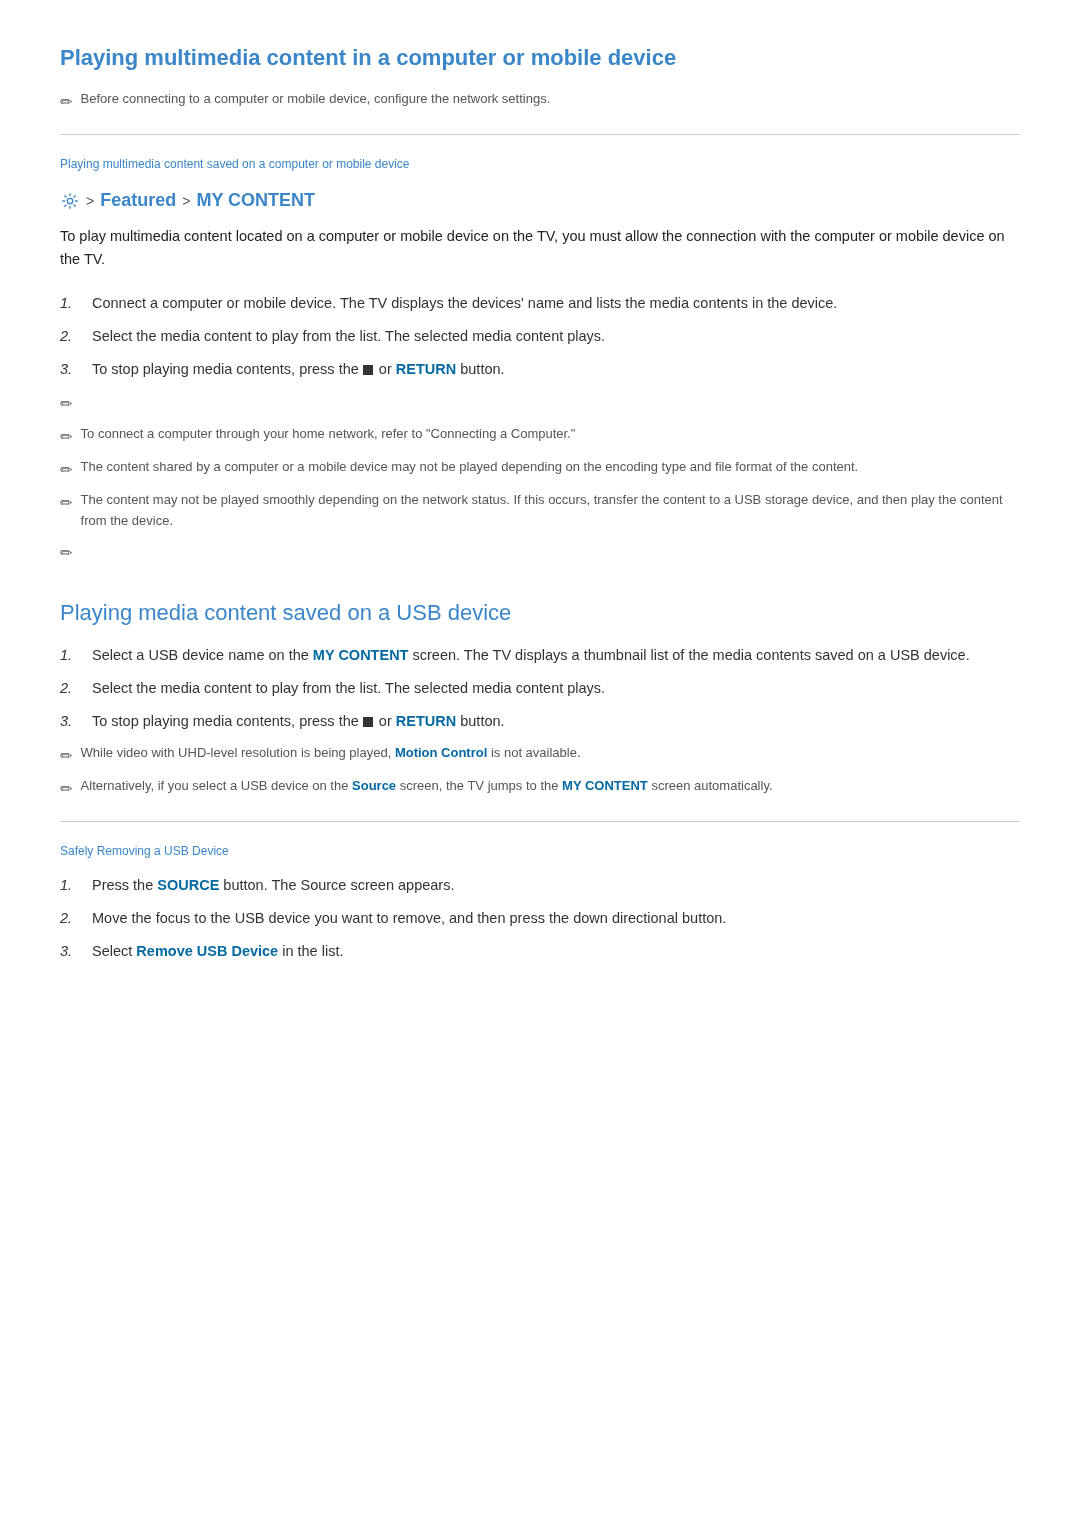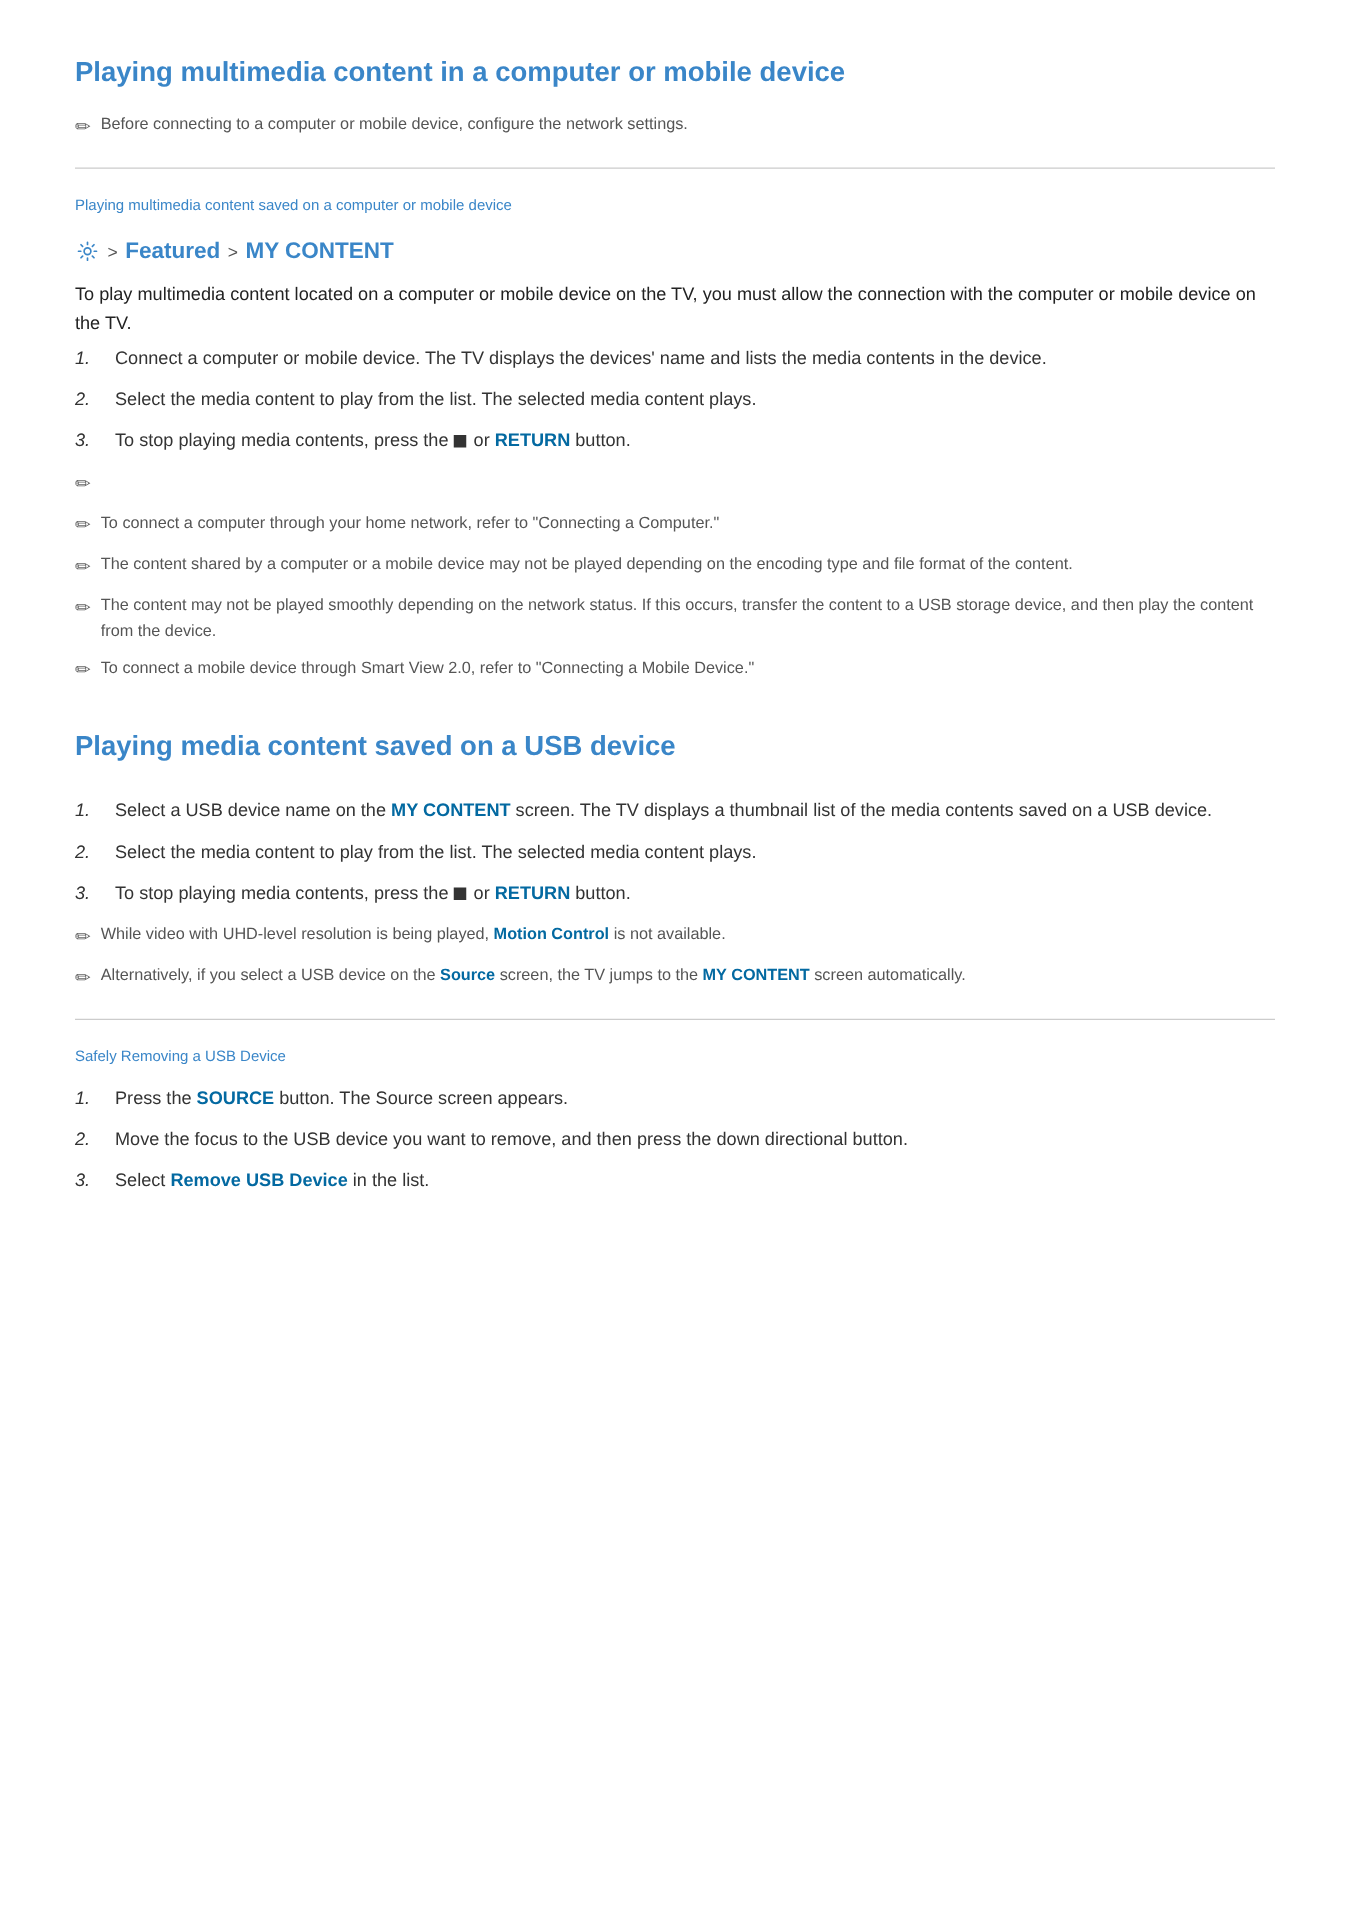--- a/index.html
+++ b/index.html
@@ -44,22 +44,22 @@
     .section-title {
       color: #3a86c8;
       font-size: 12px;
       font-weight: normal;
       margin-bottom: 12px;
     }
 
     .section-title-large {
       color: #3a86c8;
       font-size: 22px;
-      font-weight: bold;
-      margin-bottom: 24px;
+      font-weight: normal;
+      margin-bottom: 14px;
       margin-top: 30px;
     }
 
     .breadcrumb {
       display: flex;
       align-items: center;
       gap: 6px;
       margin-bottom: 10px;
     }
 
@@ -81,21 +81,21 @@
       font-size: 14px;
     }
 
     .breadcrumb-item {
       color: #3a86c8;
       font-size: 18px;
       font-weight: bold;
     }
 
     .body-text {
-      margin-bottom: 4px;
+      margin-bottom: 20px;
       font-size: 14.5px;
       color: #222222;
     }
 
     .ordered-list {
       list-style: none;
       margin-left: 0;
       padding-left: 0;
     }
 
@@ -210,21 +210,20 @@
   <div class="note-entry">
     <span class="pencil-icon">✏</span>
     <span>The content shared by a computer or a mobile device may not be played depending on the encoding type and file format of the content.</span>
   </div>
   <div class="note-entry">
     <span class="pencil-icon">✏</span>
     <span>The content may not be played smoothly depending on the network status. If this occurs, transfer the content to a USB storage device, and then play the content from the device.</span>
   </div>
   <div class="note-entry">
     <span class="pencil-icon">✏</span>
-    <span>To connect a mobile device through Smart View 2.0, refer to "Connecting a Mobile Device."</span>
   </div>
 </div>
 
 <h2 class="section-title-large">Playing media content saved on a USB device</h2>
 
 <ol class="ordered-list">
   <li>
     <span class="list-num">1.</span>
     <span class="list-content">
       Select a USB device name on the <span class="highlight-blue">MY CONTENT</span> screen. The TV displays a thumbnail list of the media contents saved on a USB device.

